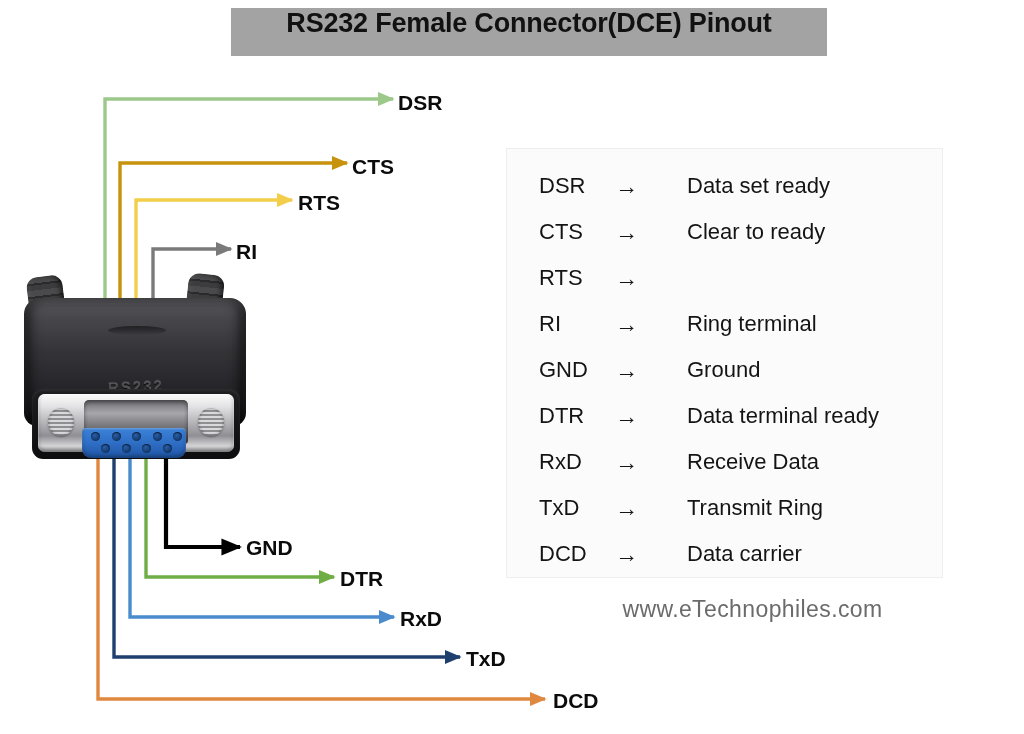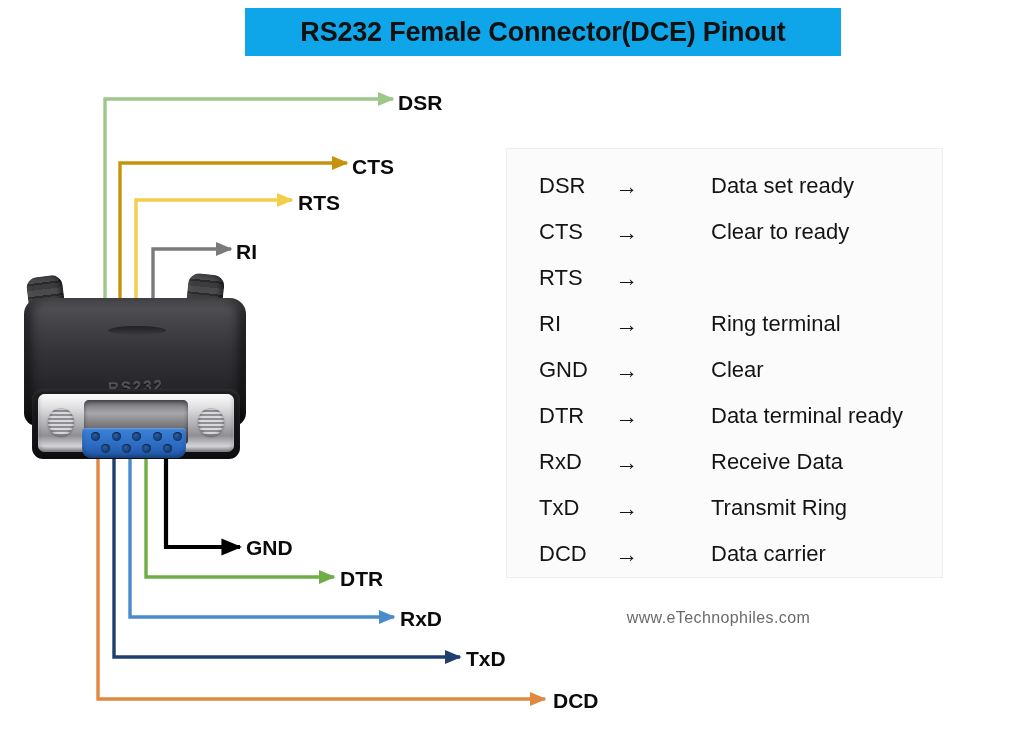--- a/index.html
+++ b/index.html
@@ -16,27 +16,26 @@
     position: relative;
     width: 1024px;
     height: 734px;
     background: #ffffff;
     overflow: hidden;
   }
 
   
   #title-band {
     position: absolute;
-    left: 245px;
+    left: 231px;
     top: 8px;
     width: 596px;
     height: 48px;
-    background: #0ea5e9;
+    background: #a3a3a3;
     display: flex;
-    align-items: center;
     justify-content: center;
   }
   #title-text {
     font-family: "Liberation Sans", sans-serif;
     font-size: 27px;
     font-weight: bold;
     color: #111111;
     letter-spacing: -0.2px;
     white-space: nowrap;
   }
@@ -229,36 +228,34 @@
     font-size: 23px;
     color: #141414;
   }
   .legend-desc {
     position: absolute;
     left: 180px;
     font-family: "Liberation Sans", sans-serif;
     font-size: 22px;
     color: #141414;
     white-space: nowrap;
-    margin-left: 24px;
   }
 
   
   #watermark {
     position: absolute;
-    left: 500px;
+    left: 534px;
     top: 596px;
     width: 437px;
     text-align: center;
     font-family: "Liberation Sans", sans-serif;
-    font-size: 16px;
+    font-size: 23px;
     color: #6b6b6b;
     letter-spacing: .4px;
     white-space: nowrap;
-    margin-top: 13px;
   }
 </style>
 </head>
 <body>
 
 <div id="page">
 
   <div id="title-band">
     <span id="title-text">RS232 Female Connector(DCE) Pinout</span>
   </div>
@@ -360,21 +357,21 @@
         <span class="legend-arrow">→</span>
       </div>
       <div class="legend-row" style="top: 152px;">
         <span class="legend-abbr">RI</span>
         <span class="legend-arrow">→</span>
         <span class="legend-desc">Ring terminal</span>
       </div>
       <div class="legend-row" style="top: 198px;">
         <span class="legend-abbr">GND</span>
         <span class="legend-arrow">→</span>
-        <span class="legend-desc">Clear</span>
+        <span class="legend-desc">Ground</span>
       </div>
       <div class="legend-row" style="top: 244px;">
         <span class="legend-abbr">DTR</span>
         <span class="legend-arrow">→</span>
         <span class="legend-desc">Data terminal ready</span>
       </div>
       <div class="legend-row" style="top: 290px;">
         <span class="legend-abbr">RxD</span>
         <span class="legend-arrow">→</span>
         <span class="legend-desc">Receive Data</span>

